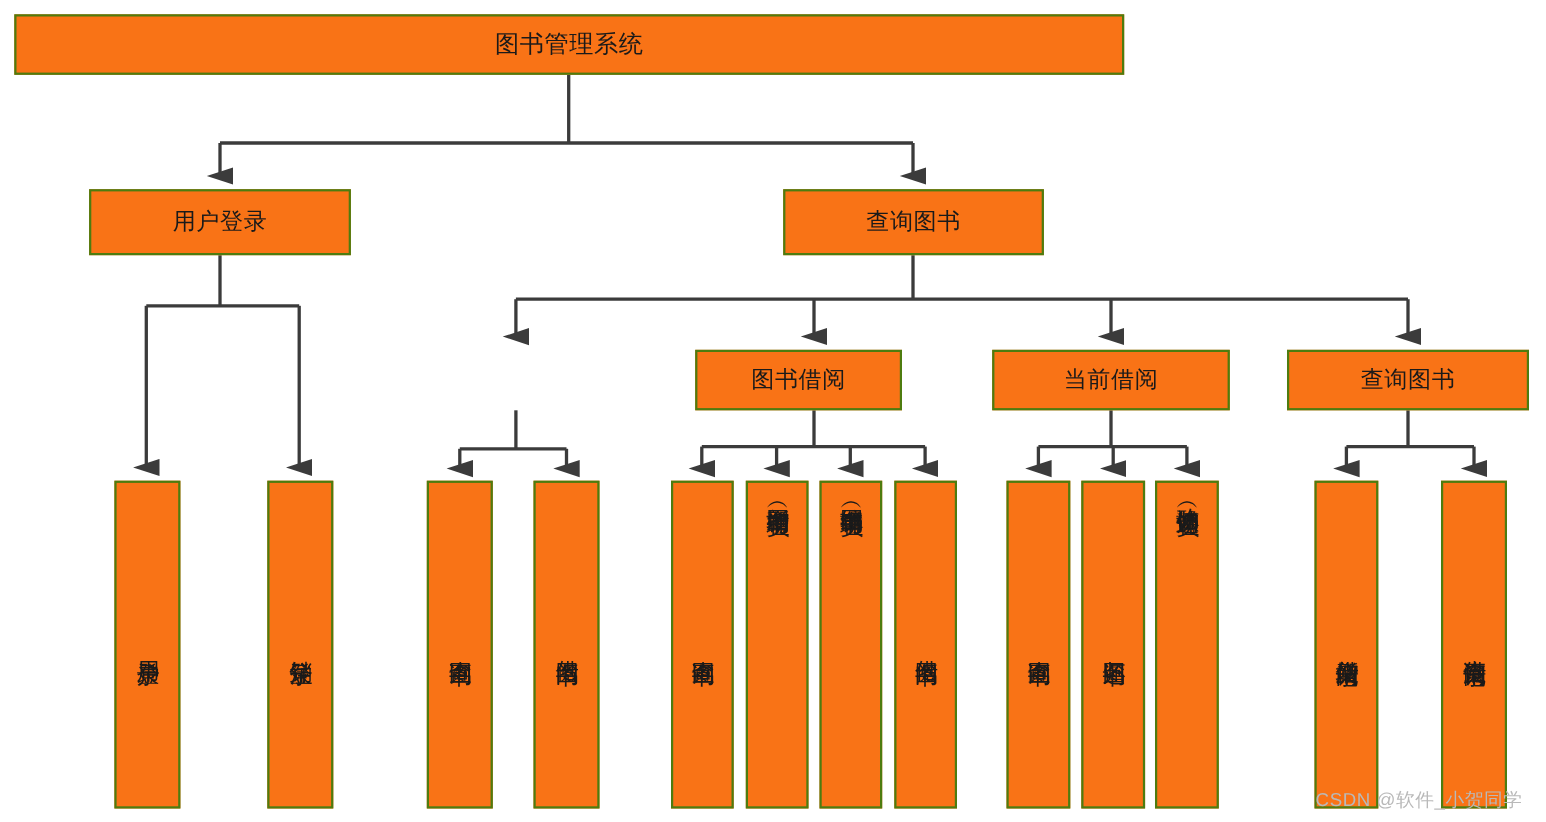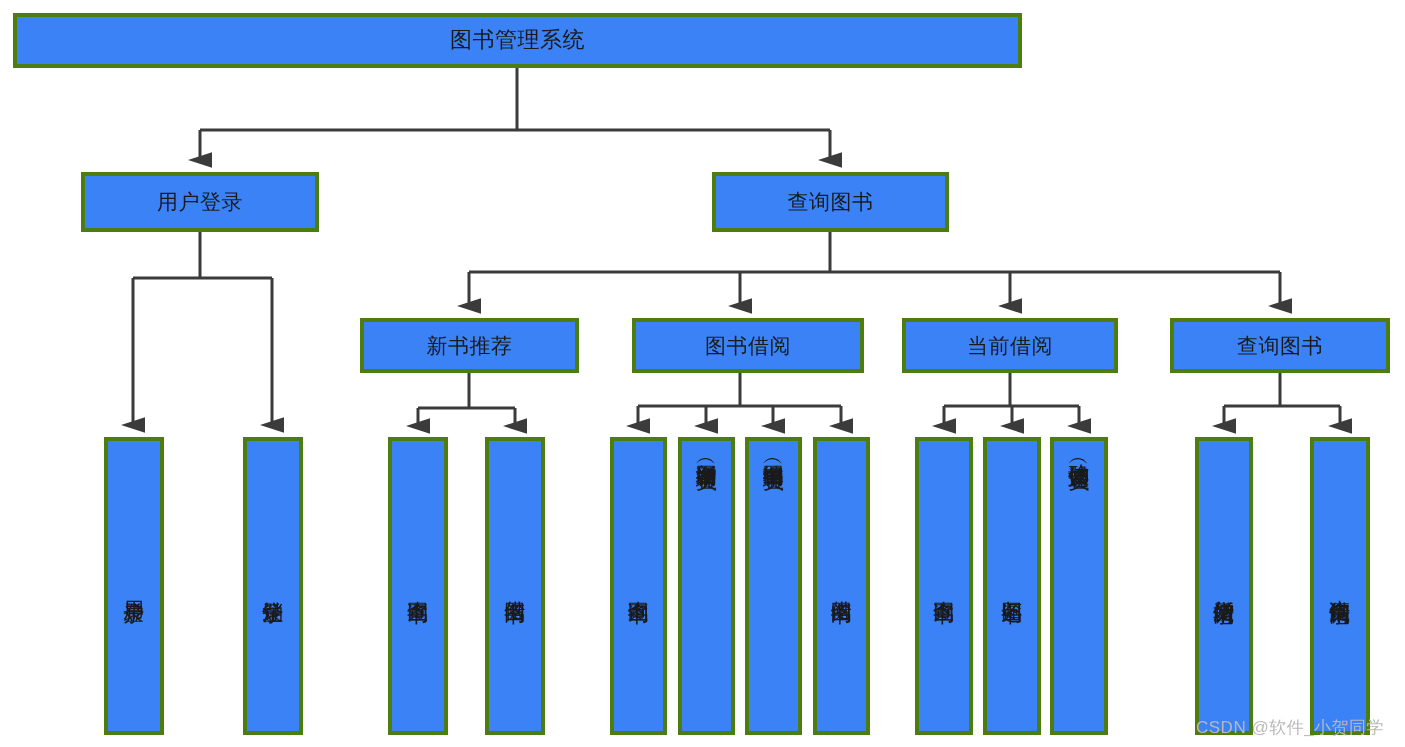--- a/index.html
+++ b/index.html
@@ -21,22 +21,22 @@
     position: absolute;
     left: 0;
     top: 0;
     width: 1405px;
     height: 747px;
     pointer-events: none;
   }
   .node {
     position: absolute;
     box-sizing: border-box;
-    border: 4px solid #4d7c0f;
-    background: #3b82f6;
+    border: 2px solid #4d7c0f;
+    background: #f97316;
     display: flex;
     align-items: center;
     justify-content: center;
     color: #1a1a1a;
   }
   .node.horiz {
     font-size: 21px;
     letter-spacing: 0.5px;
     line-height: 1.1;
   }
@@ -120,22 +120,21 @@
       <path d="M1280,373 L1280,406"></path>
       <path d="M1224,406 L1340,406"></path>
       <path d="M1224,406 L1224,426" marker-end="url(#arrow)"></path>
       <path d="M1340,406 L1340,426" marker-end="url(#arrow)"></path>
     </g>
   </svg>
 
   <div class="node horiz title" id="node-root" style="left: 13px; top: 13px; width: 1009px; height: 55px;">图书管理系统</div>
   <div class="node horiz" id="node-user-login" style="left: 81px; top: 172px; width: 238px; height: 60px;">用户登录</div>
   <div class="node horiz" id="node-book-manage" style="left: 712px; top: 172px; width: 237px; height: 60px;">查询图书</div>
-  <div class="node horiz" id="node-new-book-rec" style="left: 360px; top: 318px; width: 219px; height: 55px;">新书推荐</div>
-  <div class="node horiz" id="node-book-borrow" style="left: 632px; top: 318px; width: 232px; height: 55px;">图书借阅</div>
+  <div class="node horiz" id="node-book-borrow" style="left: 632px; top: 318px; width: 188px; height: 55px;">图书借阅</div>
   <div class="node horiz" id="node-current-borrow" style="left: 902px; top: 318px; width: 216px; height: 55px;">当前借阅</div>
   <div class="node horiz" id="node-borrow-record" style="left: 1170px; top: 318px; width: 220px; height: 55px;">查询图书</div>
 
   <div id="leaf-layer">
       <div class="node vert centered" style="left: 104px; top: 437px; width: 60px; height: 298px;">
         <span>用户登录</span>
       </div>
       <div class="node vert centered" style="left: 243px; top: 437px; width: 60px; height: 298px;">
         <span>注销登录</span>
       </div>

